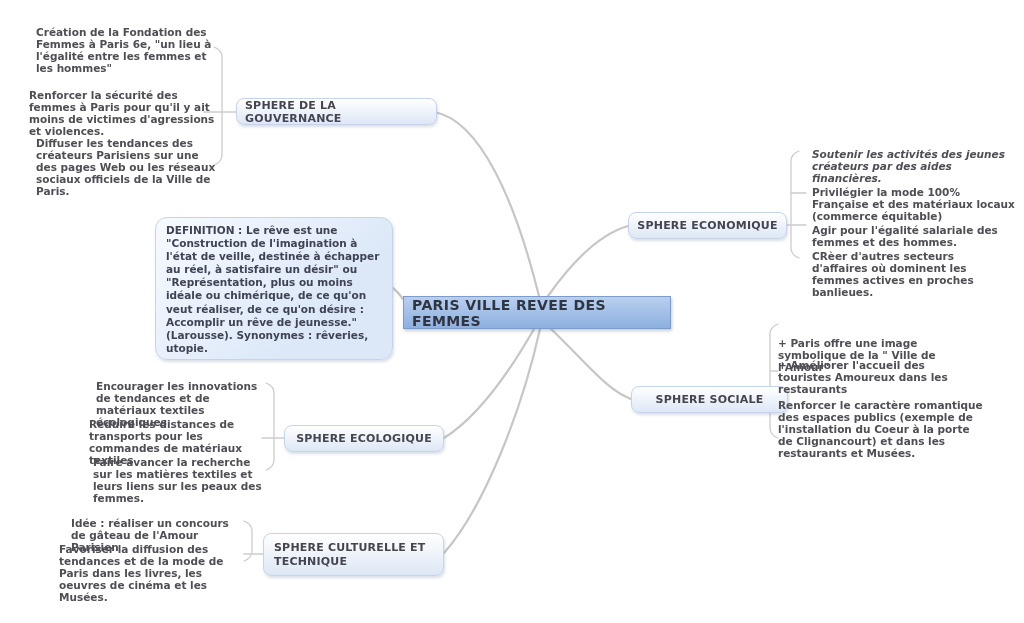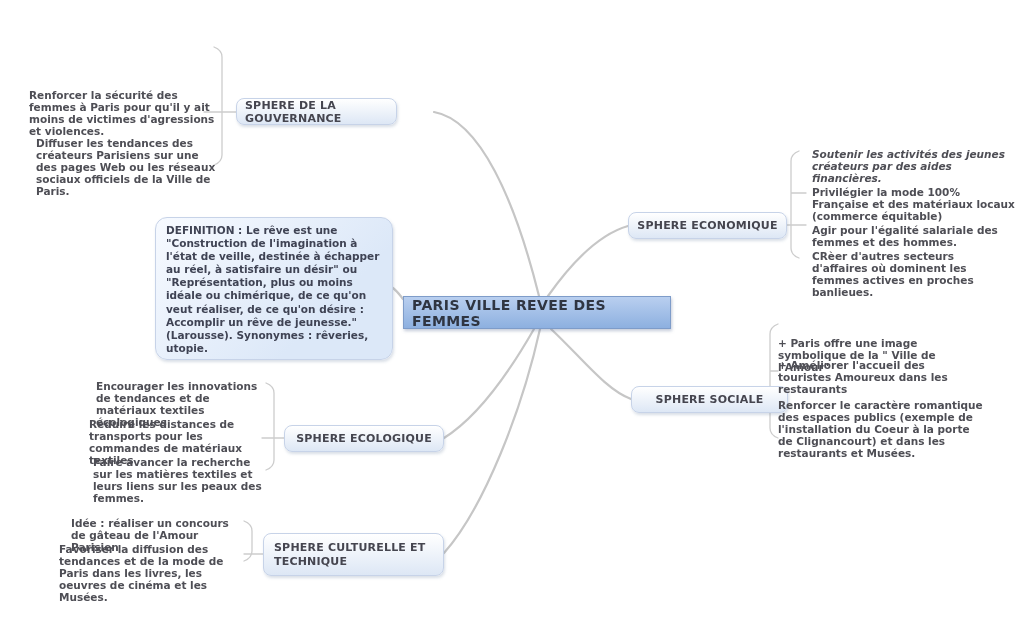--- a/index.html
+++ b/index.html
@@ -58,26 +58,27 @@
     <path class="link-bracket" d="M 799,151 Q 791,154 791,161 L 791,248 Q 791,255 799,258 M 791,193 L 806,193 M 787,225 L 806,225"></path>
     <path class="link-bracket" d="M 778,324 Q 770,327 770,334 L 770,428 Q 770,435 778,438 M 770,371 L 778,371 M 770,399 L 778,399"></path>
     <path class="link-bracket" d="M 266,383 Q 274,386 274,393 L 274,460 Q 274,467 266,470 M 262,438 L 284,438"></path>
     <path class="link-bracket" d="M 244,521 Q 252,524 252,531 L 252,551 Q 252,558 244,561 M 244,554 L 263,554"></path>
   </svg>
 
   <div class="node central" style="left:403px;top:296px;width:268px;height:33px;">PARIS VILLE REVEE DES FEMMES</div>
 
   <div class="defbox" style="left:155px;top:217px;width:238px;height:143px;">DEFINITION : Le rêve est une "Construction de l'imagination à l'état de veille, destinée à échapper au réel, à satisfaire un désir" ou "Représentation, plus ou moins idéale ou chimérique, de ce qu'on veut réaliser, de ce qu'on désire : Accomplir un rêve de jeunesse." (Larousse). Synonymes : rêveries, utopie.</div>
 
-  <div class="node" style="left:236px;top:98px;width:161px;height:27px;">SPHERE DE LA GOUVERNANCE</div>
+  <div class="node" style="left:236px;top:98px;width:201px;height:27px;">SPHERE DE LA GOUVERNANCE</div>
   <div class="node" style="left:628px;top:212px;width:159px;height:27px;">SPHERE ECONOMIQUE</div>
   <div class="node" style="left:631px;top:386px;width:157px;height:27px;">SPHERE SOCIALE</div>
   <div class="node" style="left:284px;top:425px;width:160px;height:27px;">SPHERE ECOLOGIQUE</div>
   <div class="node two-line" style="left:263px;top:533px;width:181px;height:43px;">SPHERE CULTURELLE ET TECHNIQUE</div>
 
+  <div class="item" style="left:36px;top:26px;width:190px;">Création de la Fondation des Femmes à Paris 6e, "un lieu à l'égalité entre les femmes et les hommes"</div>
   <div class="item" style="left:29px;top:89px;width:192px;">Renforcer la sécurité des femmes à Paris pour qu'il y ait moins de victimes d'agressions et violences.</div>
   <div class="item" style="left:36px;top:137px;width:185px;">Diffuser les tendances des créateurs Parisiens sur une des pages Web ou les réseaux sociaux officiels de la Ville de Paris.</div>
 
   <div class="item" style="left:812px;top:148px;width:205px;font-style:italic;">Soutenir les activités des jeunes créateurs par des aides financières.</div>
   <div class="item" style="left:812px;top:186px;width:205px;">Privilégier la mode 100% Française et des matériaux locaux (commerce équitable)</div>
   <div class="item" style="left:812px;top:224px;width:205px;">Agir pour l'égalité salariale des femmes et des hommes.</div>
   <div class="item" style="left:812px;top:250px;width:200px;">CRèer d'autres secteurs d'affaires où dominent les femmes actives en proches banlieues.</div>
 
   <div class="item" style="left:778px;top:337px;width:200px;">+ Paris offre une image symbolique de la " Ville de l'Amour"</div>
   <div class="item" style="left:778px;top:359px;width:200px;">+ Améliorer l'accueil des touristes Amoureux dans les restaurants</div>

